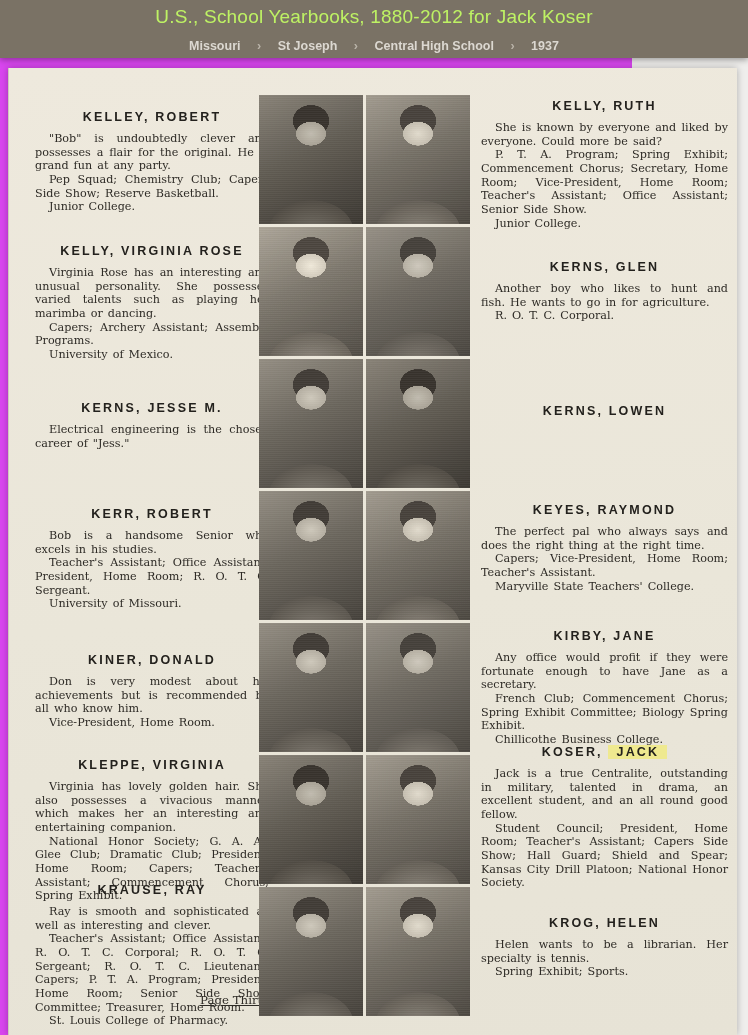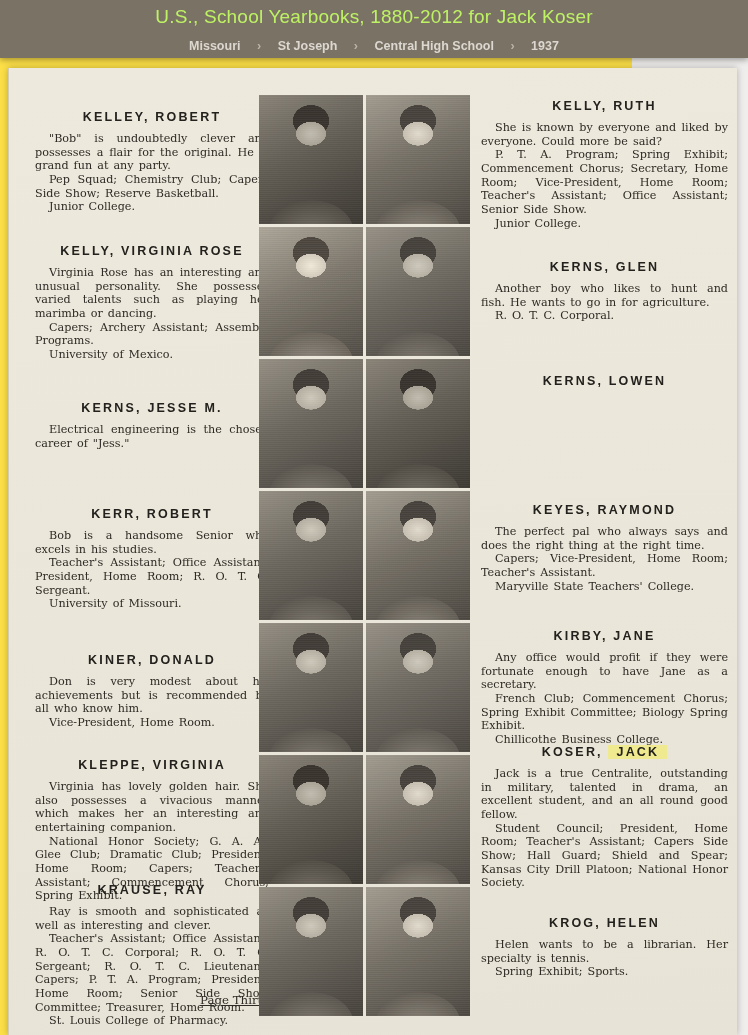--- a/index.html
+++ b/index.html
@@ -25,21 +25,21 @@
   }
   .crumbs {
     margin-top:11px;
     font-size:12.5px; font-weight:700; color:#dcd8d1;
   }
   .crumb { cursor:pointer; }
   .sep { color:#b9b3a8; margin:0 13px; font-weight:700; }
   
   .stage {
     position:absolute; left:0; top:58px; width:632px; height:977px;
-    background:#fde047;
+    background:#d946ef;
   }
   .scan {
     position:absolute; left:8px; top:10px; width:729px; height:967px;
     background:linear-gradient(175deg,#eee9dd 0%, #eae6d9 55%, #e7e3d6 100%);
     border-left:1px solid #cfcaba;
     box-shadow:0 0 7px rgba(0,0,0,.28);
   }
   
   .entry { position:absolute; }
   .col-left .entry, .col-left .pagenum { left:26px; width:234px; }
@@ -163,21 +163,21 @@
         <h2>KELLY, RUTH</h2>
         <p>She is known by everyone and liked by everyone. Could more be said?</p>
         <p>P. T. A. Program; Spring Exhibit; Commencement Chorus; Secretary, Home Room; Vice-President, Home Room; Teacher's Assistant; Office Assistant; Senior Side Show.</p>
         <p>Junior College.</p>
       </article>
       <article class="entry" style="top:192px">
         <h2>KERNS, GLEN</h2>
         <p>Another boy who likes to hunt and fish. He wants to go in for agriculture.</p>
         <p>R. O. T. C. Corporal.</p>
       </article>
-      <article class="entry" style="top:306px">
+      <article class="entry" style="top:336px">
         <h2>KERNS, LOWEN</h2>
       </article>
       <article class="entry" style="top:435px">
         <h2>KEYES, RAYMOND</h2>
         <p>The perfect pal who always says and does the right thing at the right time.</p>
         <p>Capers; Vice-President, Home Room; Teacher's Assistant.</p>
         <p>Maryville State Teachers' College.</p>
       </article>
       <article class="entry" style="top:561px">
         <h2>KIRBY, JANE</h2>

